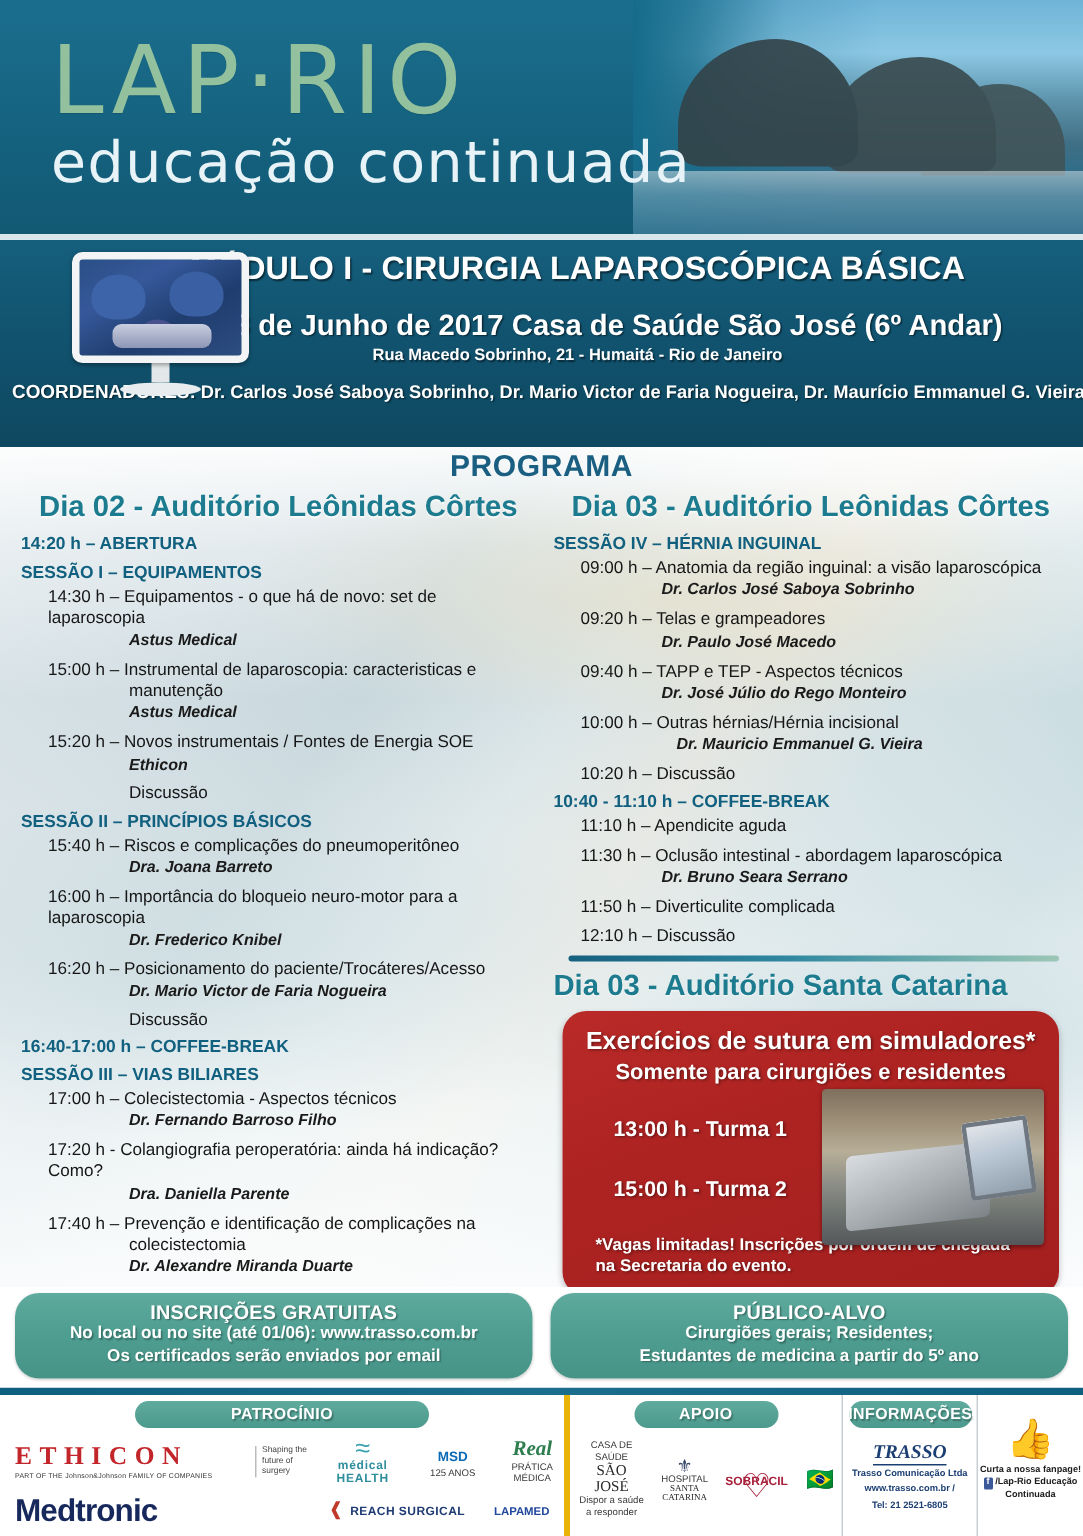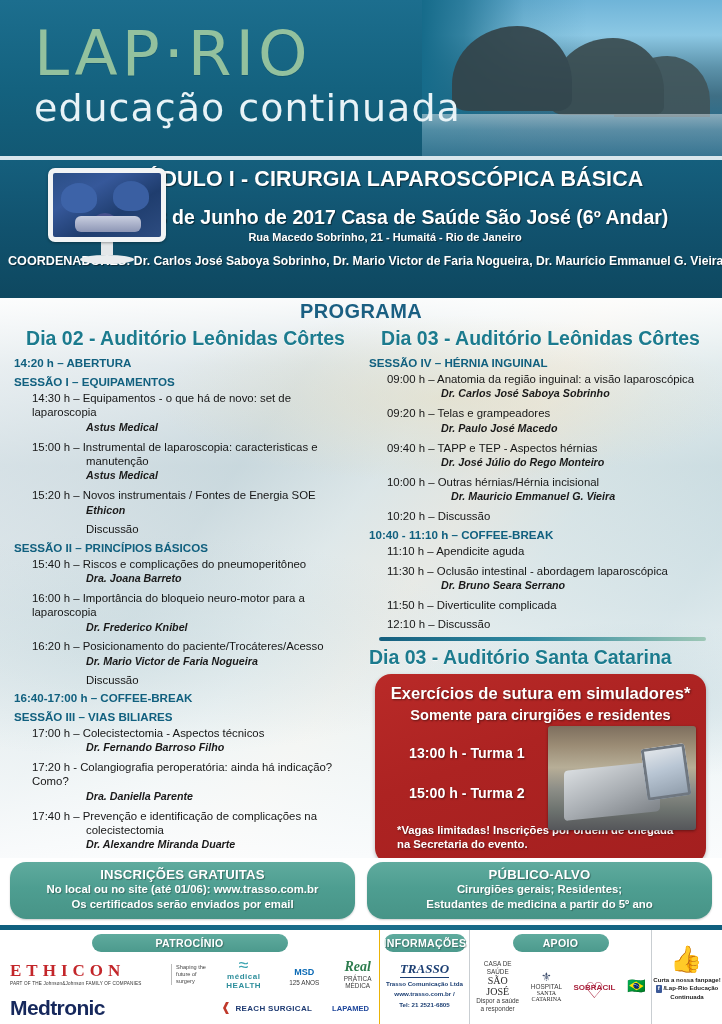--- a/index.html
+++ b/index.html
@@ -299,21 +299,21 @@
   }
 
   
   .footer {
     position: relative;
     height: 94px;
     background: #ffffff;
     display: flex;
   }
   .fcol { position: relative; padding-top: 4px; }
-  .fcol.patro { width: 380px; border-right: 1px solid #eab308; }
+  .fcol.patro { width: 380px; border-right: 4px solid #eab308; }
   .fcol.apoio { width: 182px; border-right: 1px solid #c9ced2; }
   .fcol.info  { width: 90px;  border-right: 1px solid #c9ced2; }
   .fcol.face  { width: 70px; }
   .pill {
     display: block; margin: 0 auto;
     background: linear-gradient(180deg, #5fab9e 0%, #4c9a8d 100%);
     color: #fff; font-size: 10.6px; font-weight: bold;
     border-radius: 10px; padding: 3px 0; text-align: center;
     letter-spacing: .3px;
     text-shadow: 1px 1px 1px rgba(0,0,0,.3);
@@ -498,21 +498,21 @@
         <div class="item">
           <div class="ttl">
             <span>09:20 h –</span>
             <span>Telas e grampeadores</span>
           </div>
           <div class="spk">Dr. Paulo José Macedo</div>
         </div>
         <div class="item">
           <div class="ttl">
             <span>09:40 h –</span>
-            <span>TAPP e TEP - Aspectos hérnias</span>
+            <span>TAPP e TEP - Aspectos técnicos</span>
           </div>
           <div class="spk">Dr. José Júlio do Rego Monteiro</div>
         </div>
         <div class="item">
           <div class="ttl">
             <span>10:00 h –</span>
             <span>Outras hérnias/Hérnia incisional</span>
           </div>
           <div class="spk wide">Dr. Mauricio Emmanuel G. Vieira</div>
         </div>
@@ -605,57 +605,57 @@
         </div>
       </div>
       <div class="logos-row" style="padding-left:10px;margin-top:2px;">
         <div class="sp-medtronic" style="width:212px;">Medtronic</div>
         <div style="width:100px;text-align:center;">
           <span style="color:#c0392b;font-size:12px;">❰</span>
           <span class="sp-reach">REACH SURGICAL</span>
         </div>
         <div style="width:60px;text-align:center;">
           <span class="sp-lap">LAPAMED</span>
+        </div>
+      </div>
+    </div>
+
+    <div class="fcol apoio">
+      <div class="pill w2">APOIO</div>
+      <div class="logos-row" style="padding-left:6px;margin-top:8px;">
+        <div style="width:50px;text-align:center;">
+          <div class="sp-generic">CASA DE SAÚDE</div>
+          <div class="sp-csj">SÃO JOSÉ</div>
+          <div class="sp-generic">Dispor a saúde a responder</div>
+        </div>
+        <div style="width:44px;text-align:center;">
+          <div style="font-size:12px;color:#3a4a6a;line-height:1;">⚜</div>
+          <div class="sp-generic">HOSPITAL</div>
+          <div class="sp-sc">SANTA CATARINA</div>
+        </div>
+        <div style="width:46px;text-align:center;">
+          <div style="font-size:22px;color:#a81f3a;line-height:.9;">♡</div>
+          <div class="sp-heart" style="margin-top:-17px;">SOBRACIL</div>
+        </div>
+        <div style="width:32px;text-align:center;">
+          <span class="sp-flag">🇧🇷</span>
         </div>
       </div>
     </div>
 
     <div class="fcol info">
       <div class="pill w3">INFORMAÇÕES</div>
       <div style="text-align:center;margin-top:7px;">
         <div class="sp-trasso">TRASSO</div>
         <div class="sp-trasso-txt">Trasso Comunicação Ltda</div>
         <div class="sp-trasso-txt">www.trasso.com.br /</div>
         <div class="sp-trasso-txt">Tel: 21 2521-6805</div>
       </div>
     </div>
 
-    <div class="fcol apoio">
-      <div class="pill w2">APOIO</div>
-      <div class="logos-row" style="padding-left:6px;margin-top:8px;">
-        <div style="width:50px;text-align:center;">
-          <div class="sp-generic">CASA DE SAÚDE</div>
-          <div class="sp-csj">SÃO JOSÉ</div>
-          <div class="sp-generic">Dispor a saúde a responder</div>
-        </div>
-        <div style="width:44px;text-align:center;">
-          <div style="font-size:12px;color:#3a4a6a;line-height:1;">⚜</div>
-          <div class="sp-generic">HOSPITAL</div>
-          <div class="sp-sc">SANTA CATARINA</div>
-        </div>
-        <div style="width:46px;text-align:center;">
-          <div style="font-size:22px;color:#a81f3a;line-height:.9;">♡</div>
-          <div class="sp-heart" style="margin-top:-17px;">SOBRACIL</div>
-        </div>
-        <div style="width:32px;text-align:center;">
-          <span class="sp-flag">🇧🇷</span>
-        </div>
-      </div>
-    </div>
-
     <div class="fcol face">
       <div style="text-align:center;margin-top:12px;">
         <div class="thumb-icon">👍</div>
         <div class="fb-txt" style="margin-top:4px;">Curta a nossa fanpage!</div>
         <div class="fb-txt">
           <span class="fb-badge">f</span>
           <span>/Lap-Rio Educação Continuada</span>
         </div>
       </div>
     </div>

